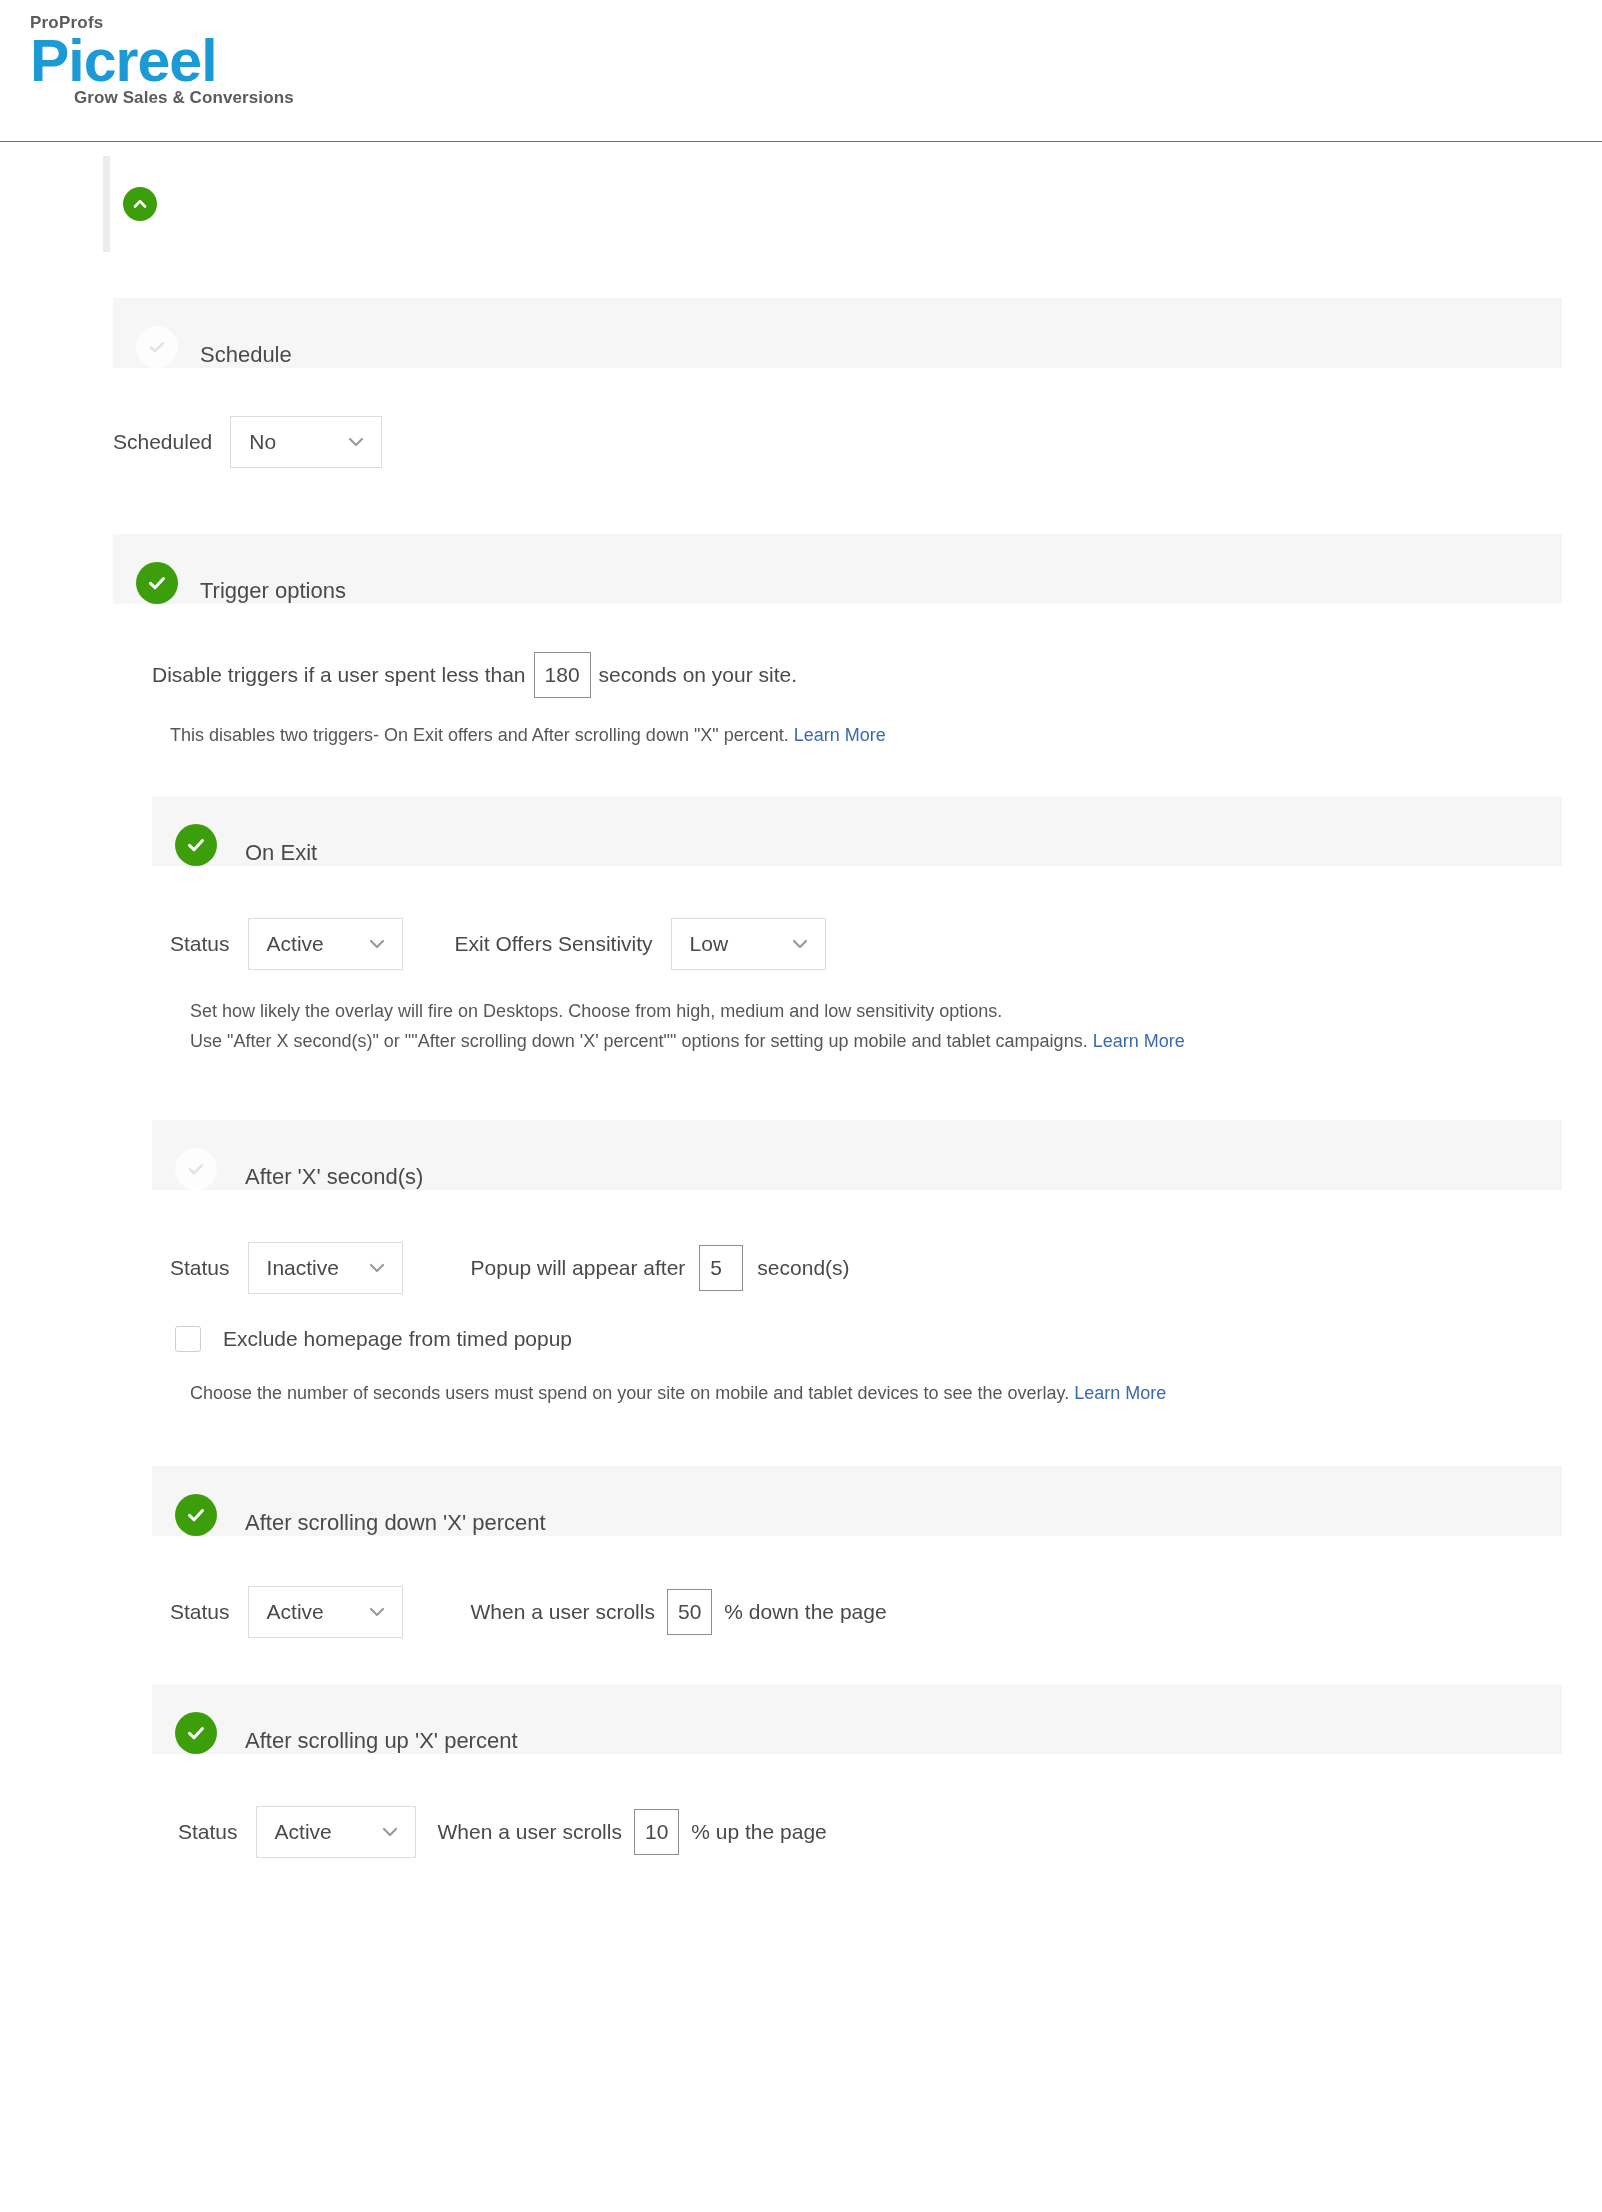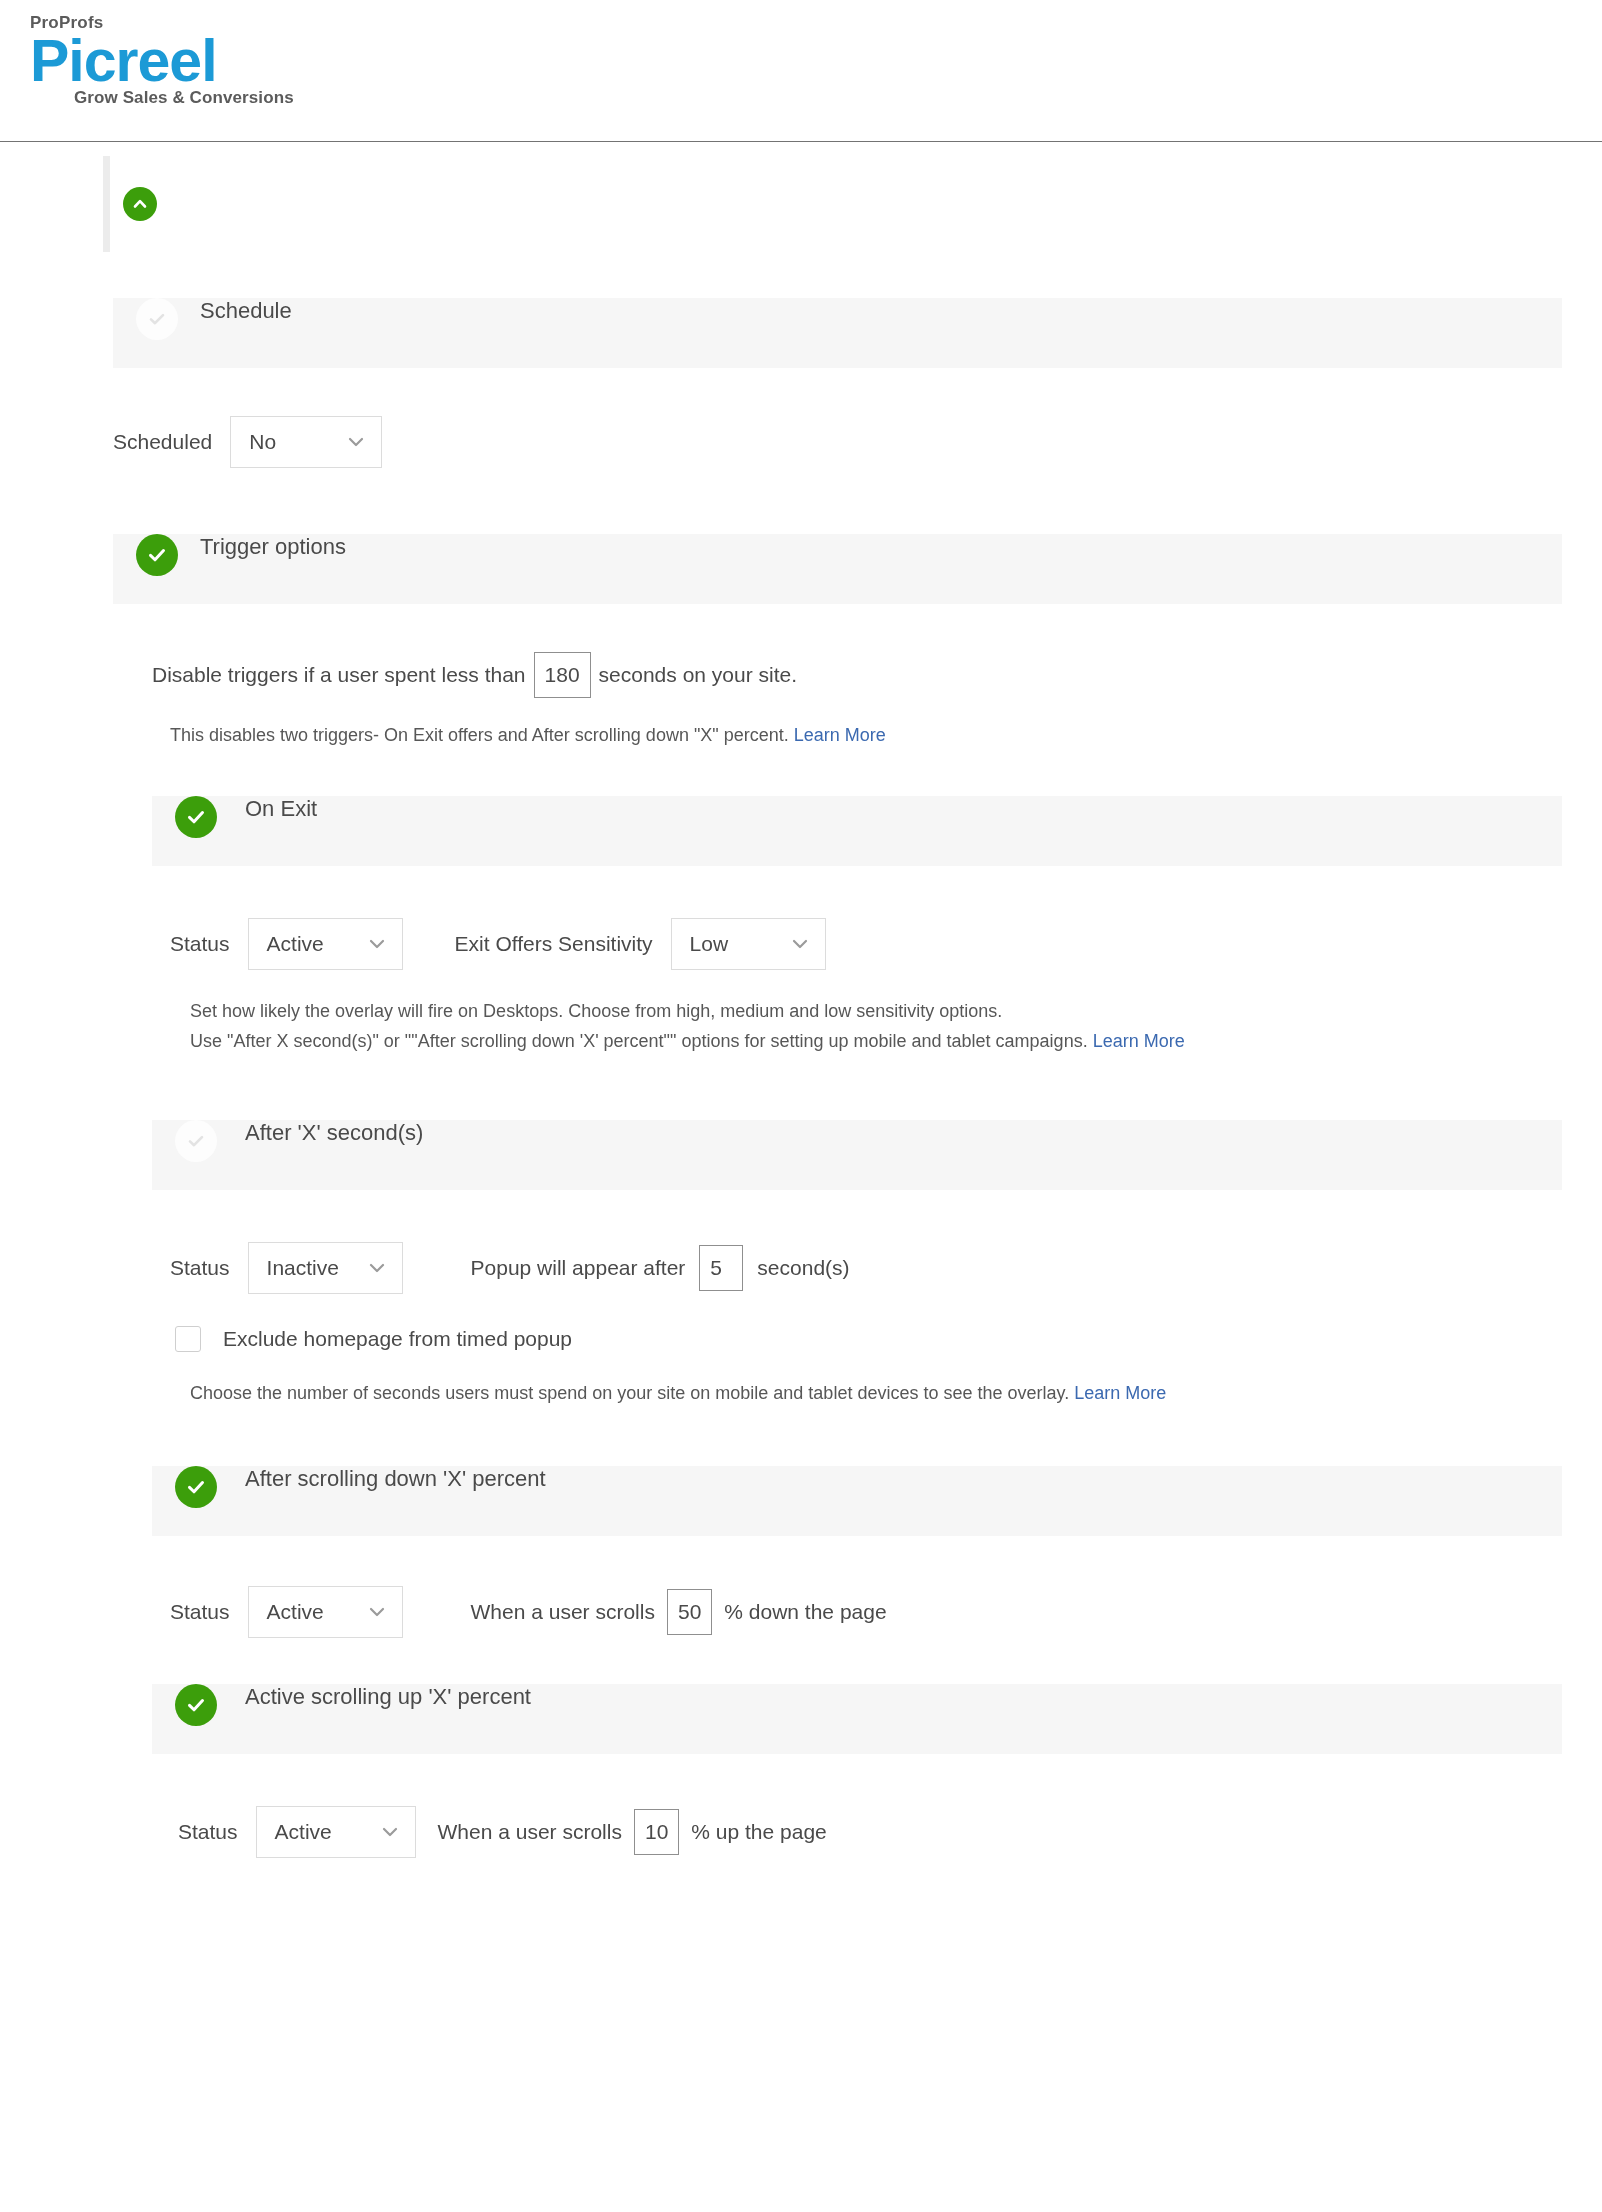--- a/index.html
+++ b/index.html
@@ -52,21 +52,21 @@
   .collapse-icon {
     width: 34px; height: 34px; border-radius: 50%;
     background: #3c9e0b; display: inline-flex;
     align-items: center; justify-content: center;
     margin-left: 18px; vertical-align: middle;
   }
 
   
   .sec-bar {
     background: #f6f6f6;
-    display: flex; align-items: flex-start;
+    display: flex; align-items: flex-end;
     height: 70px;
   }
   .sec-bar.lvl1 { margin: 0 40px 0 113px; padding-left: 23px; }
   .sec-bar.lvl2 { margin: 0 40px 0 152px; padding-left: 23px; }
   .sec-title { font-size: 22px; color: #4a4a4a; margin-left: 22px; }
   .sec-title.lvl2 { margin-left: 28px; }
 
   .chk {
     width: 42px; height: 42px; border-radius: 50%;
     display: inline-flex; align-items: center; justify-content: center;
@@ -268,21 +268,21 @@
   <span class="num" style="margin:0 12px;">50</span>
   <span class="lbl">% down the page</span>
 </div>
 
 <div class="sec-bar lvl2" style="margin-top:46px;">
   <span class="chk on">
     <svg width="24" height="24" viewBox="0 0 24 24">
         <path d="M5.5 12.4 L10 16.8 L18.5 7.6" stroke="#fff" stroke-width="3" fill="none" stroke-linecap="round" stroke-linejoin="round"></path>
       </svg>
   </span>
-  <span class="sec-title lvl2">Active scrolling up 'X' percent</span>
+  <span class="sec-title lvl2">After scrolling up 'X' percent</span>
 </div>
 
 <div class="row" style="padding-left:178px; margin-top:52px;">
   <span class="lbl">Status</span>
   <span class="sel" style="margin-left:18px; width:160px;">
     <span>Active</span>
     <span class="caret">
       <svg width="22" height="22" viewBox="0 0 22 22">
           <path d="M5 8 L11 14 L17 8" stroke="#9b9b9b" stroke-width="2.2" fill="none" stroke-linecap="round" stroke-linejoin="round"></path>
         </svg>

